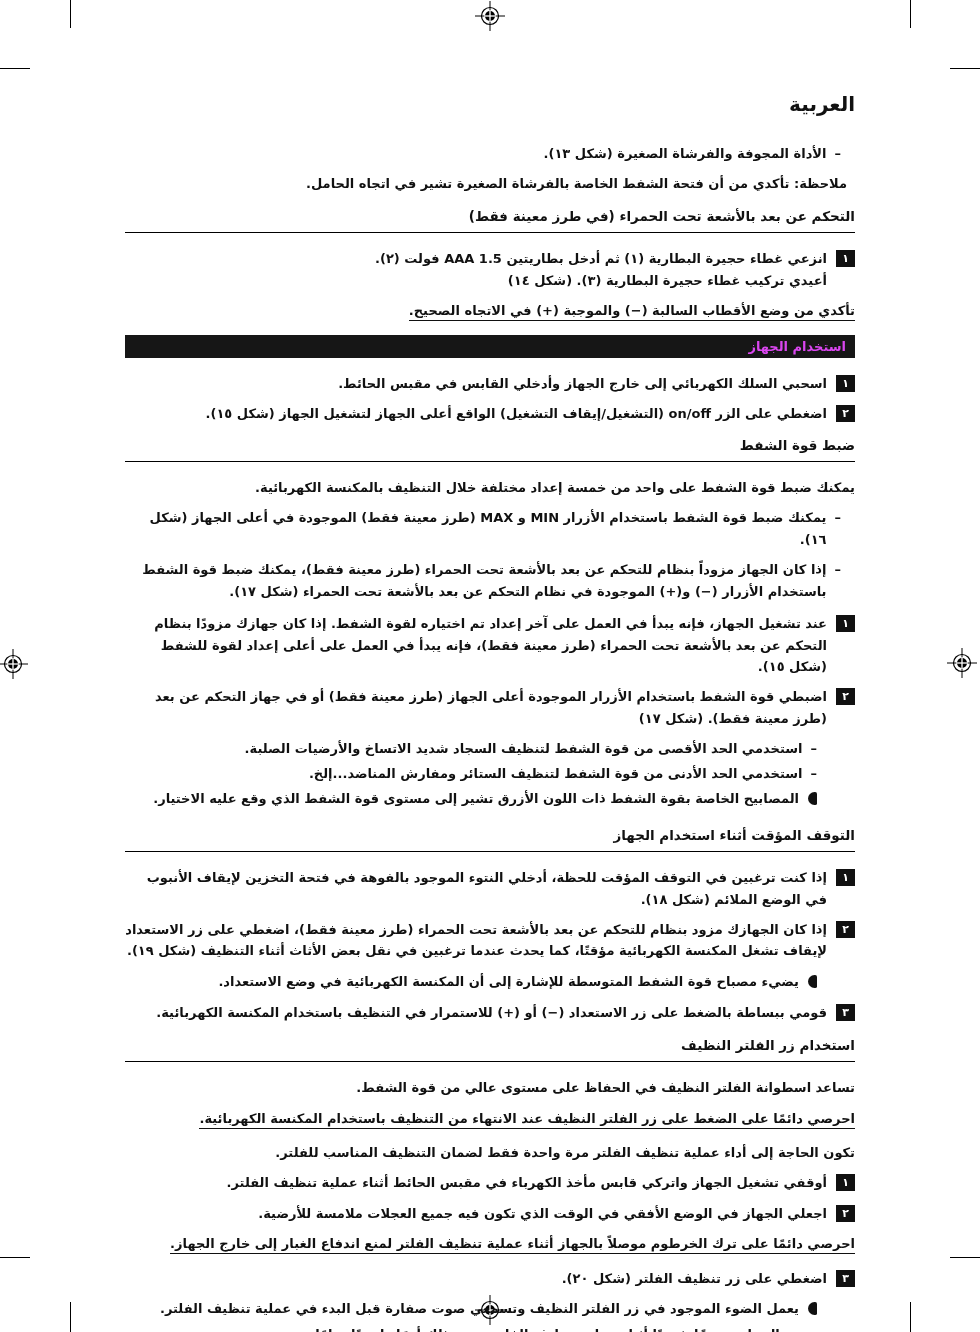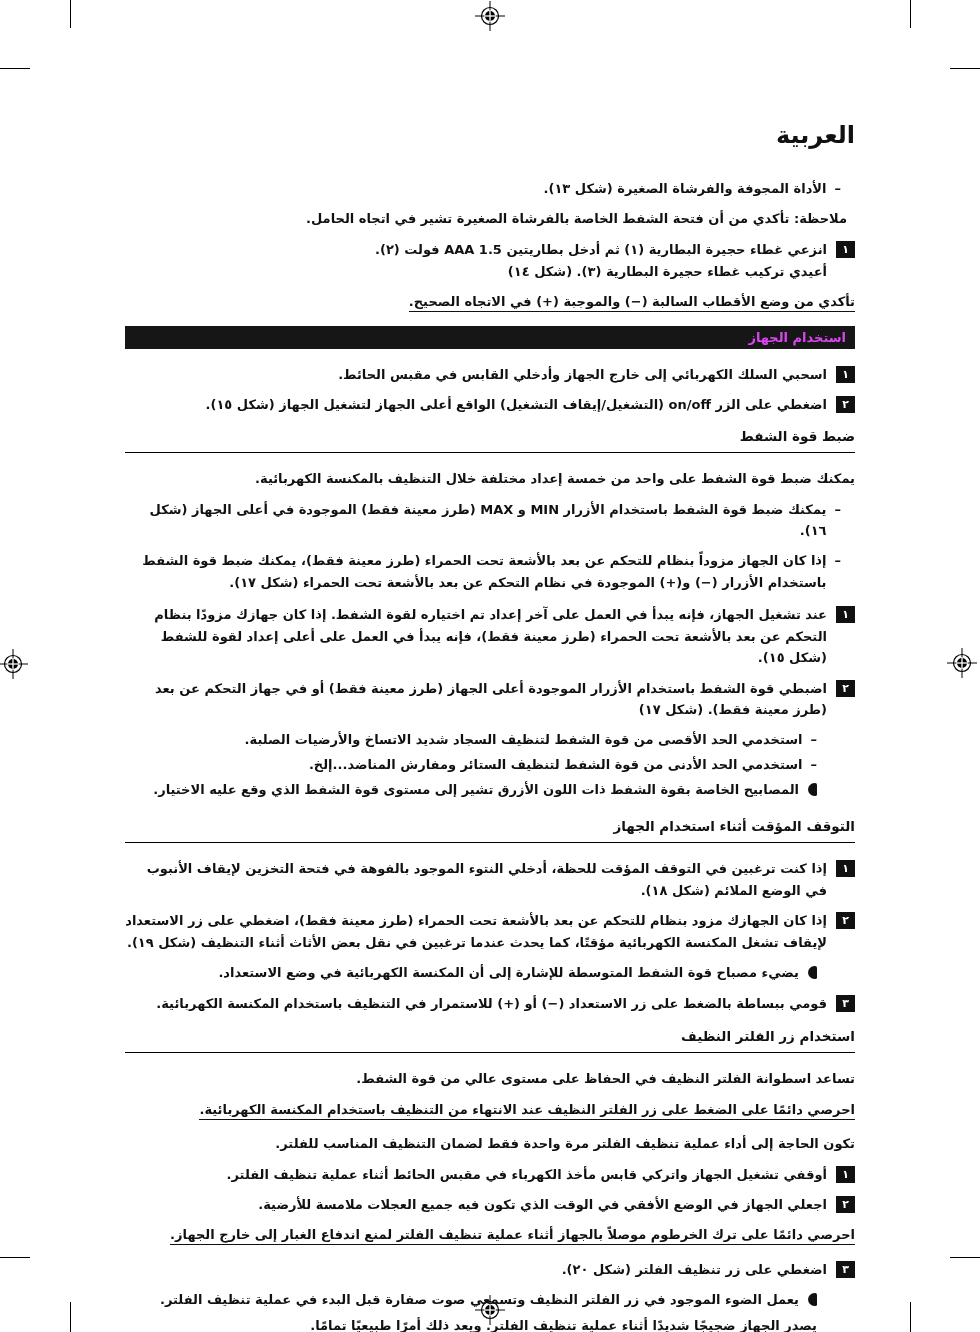--- a/index.html
+++ b/index.html
@@ -9,21 +9,21 @@
   }
   
   .cropline { position:absolute; background:#000; }
   .regmark { position:absolute; width:30px; height:30px; }
   
   .content {
     position:absolute; left:125px; top:0; width:730px;
     direction:rtl; text-align:right;
     font-size:13px; line-height:1.65; font-weight:700;
   }
-  .page-title { font-size:24px; font-weight:700; margin:116px 0 22px 0; }
+  .page-title { font-size:20px; font-weight:700; margin:88px 0 22px 0; }
   .para { margin:0 0 9px 0; }
   .dash-item { display:flex; gap:8px; margin:0 14px 9px 0; }
   .dash-item .dash { flex:0 0 auto; }
   .dash-item.sub { margin-right:38px; margin-bottom:3px; }
   .note { margin:0 8px 10px 0; }
   .sec { border-bottom:1.5px solid #000; padding-bottom:5px; margin:4px 0 15px 0; }
   .sec-title { font-size:13.5px; font-weight:700; }
   .warn { margin:3px 0 13px 0; }
   .uline { border-bottom:1.5px solid #111; padding-bottom:2px; }
   .bar {
@@ -92,20 +92,23 @@
 
   <div class="page-title">العربية</div>
 
   <div class="dash-item">
     <span class="dash">–</span>
     <div>الأداة المجوفة والفرشاة الصغيرة (شكل ١٣).</div>
   </div>
 
   <div class="note">ملاحظة: تأكدي من أن فتحة الشفط الخاصة بالفرشاة الصغيرة تشير في اتجاه الحامل.</div>
 
+  <div class="sec">
+    <span class="sec-title">التحكم عن بعد بالأشعة تحت الحمراء (في طرز معينة فقط)</span>
+  </div>
 
   <div class="step">
     <span class="stepnum">١</span>
     <div class="steptext">
       <div>انزعي غطاء حجيرة البطارية (١) ثم أدخل بطاريتين AAA 1.5 فولت (٢).</div>
       <div>أعيدي تركيب غطاء حجيرة البطارية (٣). (شكل ١٤)</div>
     </div>
   </div>
 
   <div class="warn">

